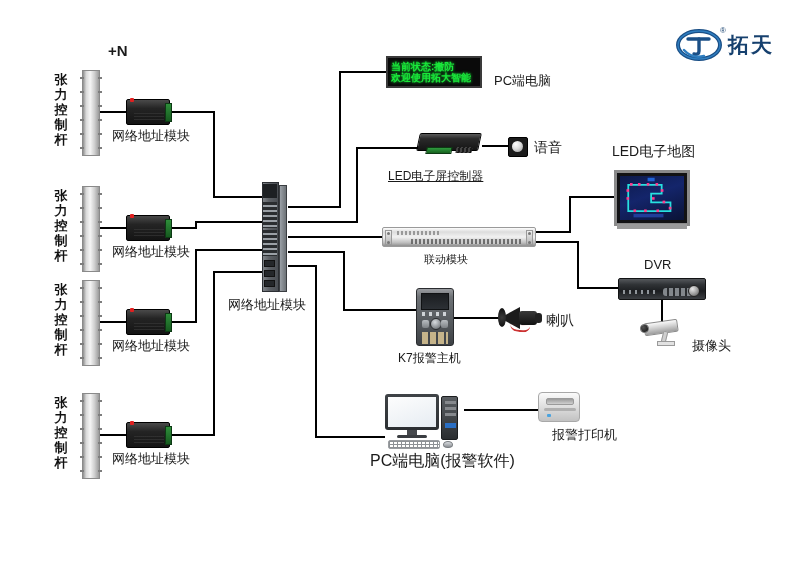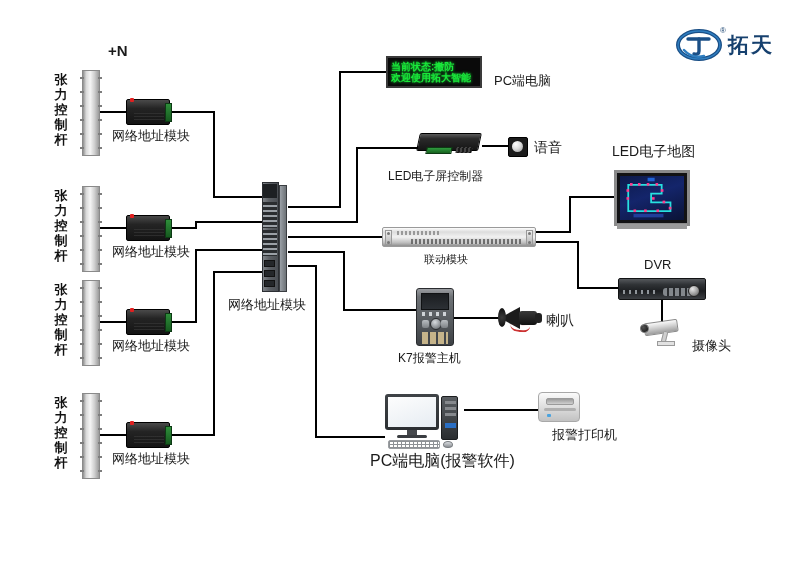--- a/index.html
+++ b/index.html
@@ -339,21 +339,21 @@
     <span>当前状态:撤防</span>
     <span>欢迎使用拓大智能</span>
   </div>
   <div class="lbl" style="left:494px;top:74px;font-size:13px;">PC端电脑</div>
 
   <div class="ledctrl" style="left:418px;top:133px;">
     <div class="bdy"></div>
       <div class="grn"></div>
       <div class="dots"></div>
   </div>
-  <div class="lbl" style="left:388px;top:170px;font-size:12px;">LED电子屏控制器</div>
+  <div class="lbl" style="left:388px;top:170px;font-size:12px;text-decoration:underline;">LED电子屏控制器</div>
 
   <div class="voice" style="left:508px;top:137px;">
       <i></i>
     </div>
   <div class="lbl" style="left:534px;top:139px;font-size:14px;">语音</div>
 
   <div class="lbl" style="left:612px;top:143px;font-size:14px;">LED电子地图</div>
   <div class="ledmap" style="left:614px;top:170px;width:76px;height:56px;">
     <div class="inner">
       <svg viewBox="0 0 70 50" style="width:100%;height:100%">

